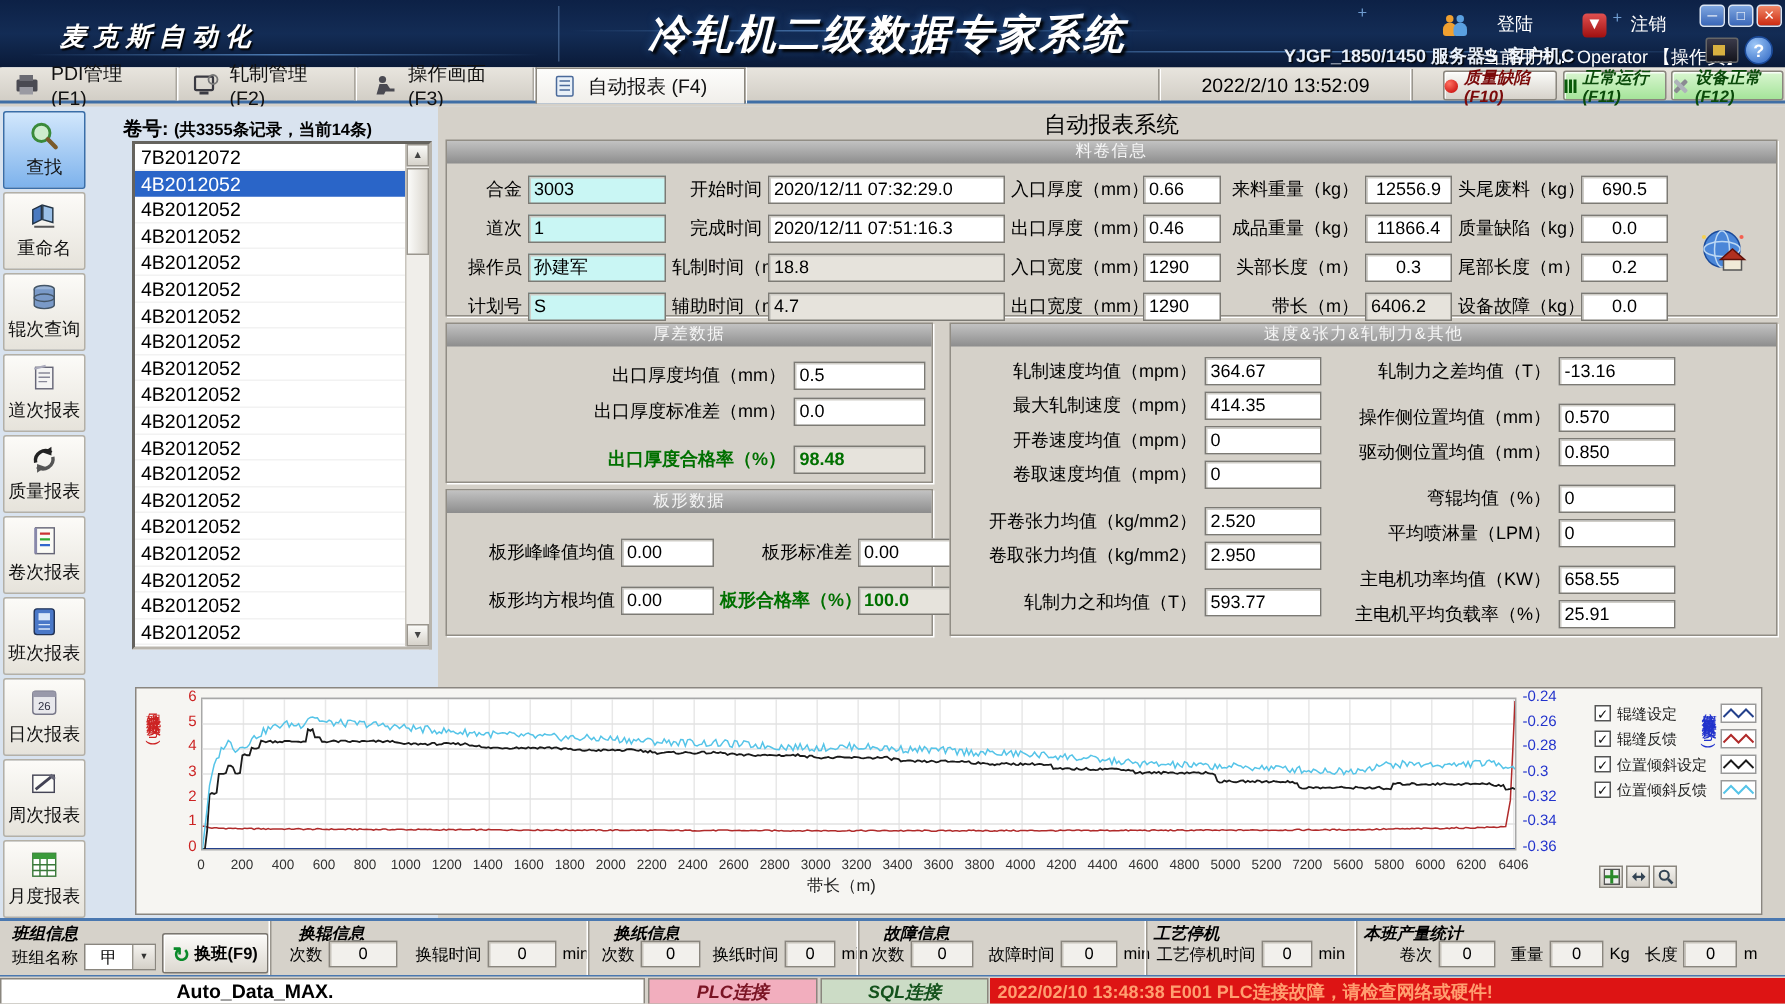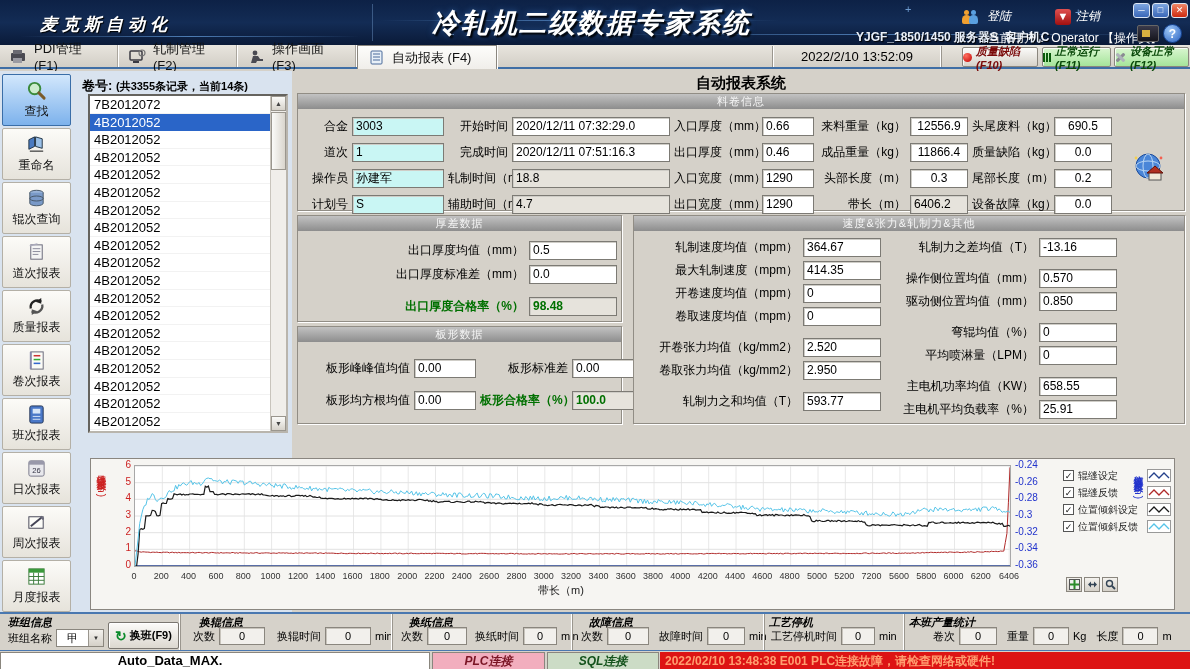--- a/index.html
+++ b/index.html
@@ -7,21 +7,21 @@
 body{position:relative;font-family:"Liberation Sans",sans-serif;background:#d5d1c9;font-size:12px;}
 
 
 .titlebar{position:absolute;left:0;top:0;width:1190px;height:45px;background:linear-gradient(180deg,#0d2146 0%,#132c55 50%,#0a1a38 100%);overflow:hidden;}
 .tb-line{position:absolute;height:1px;background:linear-gradient(90deg,transparent,#4d7cb4,transparent);}
 .tb-plus{position:absolute;color:#6f9cd0;font-size:11px;}
 .tb-divider{position:absolute;left:372px;top:4px;width:1px;height:37px;background:rgba(110,150,200,.45);}
 .logo{position:absolute;left:40px;top:13px;color:#fff;font-size:17px;font-weight:bold;font-style:italic;letter-spacing:5px;text-shadow:1px 1px 1px #000;}
 .main-title{position:absolute;left:432px;top:5px;color:#fff;font-size:27px;font-weight:bold;font-style:italic;letter-spacing:2px;text-shadow:2px 2px 2px #000,0 0 6px #2a5a9a;}
 .sysid{position:absolute;left:856px;top:29px;color:#e9f0fa;font-size:12px;font-weight:bold;text-shadow:1px 1px 1px #000;border-bottom:1px solid rgba(130,170,220,.5);padding-bottom:1px;}
-.login-item{position:absolute;top:8px;display:flex;align-items:center;gap:5px;color:#fff;font-size:12px;font-style:italic;}
+.login-item{position:absolute;top:8px;display:flex;align-items:center;gap:16px;color:#fff;font-size:12px;}
 .cur-user{position:absolute;left:988px;top:30px;color:#fff;font-size:12px;}
 .ppl{width:20px;height:14px;position:relative;}
 .ppl i{position:absolute;bottom:0;width:9px;height:9px;border-radius:50% 50% 2px 2px;}
 .ppl i.p1{left:0;background:#f0a030;}
 .ppl i.p2{left:7px;background:#5aa0e0;}
 .ppl i em{position:absolute;top:-5px;left:2px;width:5px;height:5px;border-radius:50%;background:inherit;display:block;}
 .logout-ic{width:16px;height:16px;background:linear-gradient(#e05050,#a01010);border-radius:3px;color:#fff;font-size:11px;text-align:center;line-height:15px;font-weight:bold;}
 .winbtns{position:absolute;left:1133px;top:3px;display:flex;gap:2px;}
 .winbtn{width:17px;height:15px;border:1px solid #dce6f4;border-radius:3px;color:#fff;font-size:9px;line-height:13px;text-align:center;background:linear-gradient(#7ea6e0,#3a67b8);}
 .winbtn.close{background:linear-gradient(#f08868,#cc2a10);}
@@ -44,37 +44,37 @@
 .wrench-ic{width:11px;height:11px;position:relative;flex:none;}
 .wrench-ic i{position:absolute;left:4px;top:0;width:3px;height:11px;background:#8a8a92;border-radius:1px;}
 .wrench-ic i.r1{transform:rotate(45deg);}
 .wrench-ic i.r2{transform:rotate(-45deg);background:#aeb2ba;}
 
 
 .workspace{position:absolute;left:0;top:71px;width:1190px;height:541px;background:#d9e3ef;}
 .main-bg{position:absolute;left:292px;top:0;width:898px;height:541px;background:#d5d1c9;}
 
 
-.side-btn{position:absolute;left:2px;width:69px;height:52px;background:linear-gradient(#fcfbf8,#e6e3db);border:1px solid #b4b0a6;border-radius:2px;display:flex;flex-direction:column;align-items:center;justify-content:center;gap:2px;font-size:12px;color:#111;}
+.side-btn{position:absolute;left:2px;width:55px;height:52px;background:linear-gradient(#fcfbf8,#e6e3db);border:1px solid #b4b0a6;border-radius:2px;display:flex;flex-direction:column;align-items:center;justify-content:center;gap:2px;font-size:12px;color:#111;}
 .side-btn.active{background:linear-gradient(#d2e7fc,#7db2ec);border:1px solid #3a6ea8;}
 .side-btn svg{width:21px;height:21px;}
 
 
 .coil-header{position:absolute;left:82px;top:6px;font-size:13px;font-weight:bold;color:#000;}
 .coil-header .cnt{font-size:11px;}
 .listbox{position:absolute;left:88px;top:23px;width:200px;height:339px;background:#fff;border:2px inset #b9b5ad;}
 .lrows{position:absolute;left:0;top:0;right:16px;bottom:0;overflow:hidden;}
 .lrow{height:17.6px;line-height:17.6px;padding-left:4px;font-size:13px;color:#000;border-bottom:1px solid #f2f2f2;}
 .lrow.sel{background:#2a65c8;color:#fff;border-bottom-color:#2a65c8;}
 .vscroll{position:absolute;right:0;top:0;width:16px;bottom:0;background:#f0eeea;border-left:1px solid #c8c4bc;}
 .varrow{position:absolute;left:0;width:15px;height:15px;background:linear-gradient(#fbfbf9,#d6d2ca);border:1px solid #9a968e;text-align:center;font-size:7px;color:#444;line-height:14px;}
 .vthumb{position:absolute;left:0;top:16px;width:15px;height:58px;background:linear-gradient(90deg,#fbfbf9,#d9d5cd);border:1px solid #9a968e;}
 
 
-.page-title{position:absolute;left:292px;top:3px;width:898px;text-align:center;font-size:15px;color:#000;font-weight:bold;}
+.page-title{position:absolute;left:292px;top:3px;width:898px;text-align:center;font-size:15px;color:#000;}
 .gbox{position:absolute;border:1px solid #918d85;box-shadow:1px 1px 0 #fff;background:#d5d1c9;}
 .gtitle{height:15px;background:linear-gradient(#c2c2c2,#8d8d8d);color:#f5f5f5;font-size:11px;line-height:15px;text-align:center;letter-spacing:1px;}
 .flb{font-size:12px;color:#000;text-align:right;white-space:nowrap;}
 .fin{height:19px;line-height:17px;background:#fff;border:1px solid #7c7a74;box-shadow:inset 1px 1px 0 #cfcdc7;font-size:12px;color:#000;padding:0 3px;white-space:nowrap;overflow:hidden;}
 .fin.cyan{background:#c9f6f4;}
 .fin.gray{background:#e6e3dc;}
 .fin.green{background:#e6e3dc;color:#007000;font-weight:bold;}
 .fin.center{text-align:center;}
 .flb.green{color:#007000;font-weight:bold;}
 .gap{margin-top:8px;}

